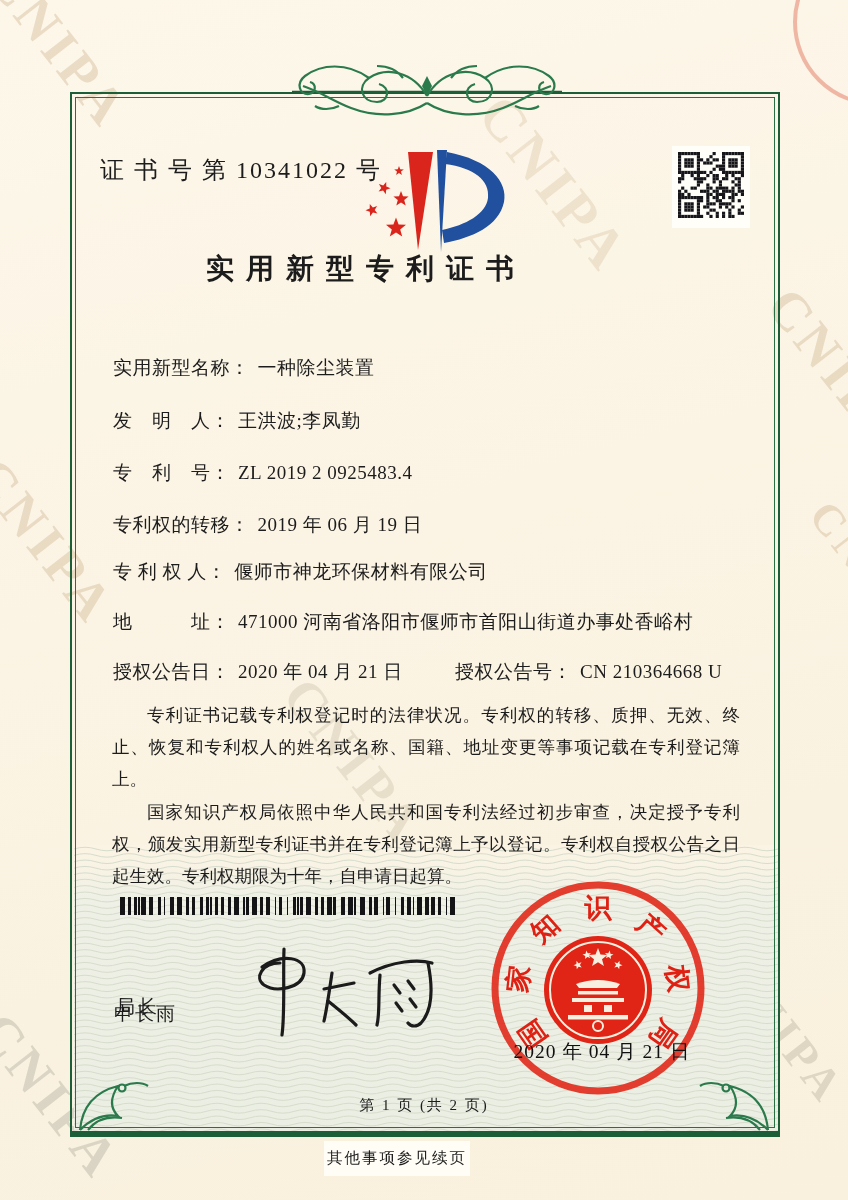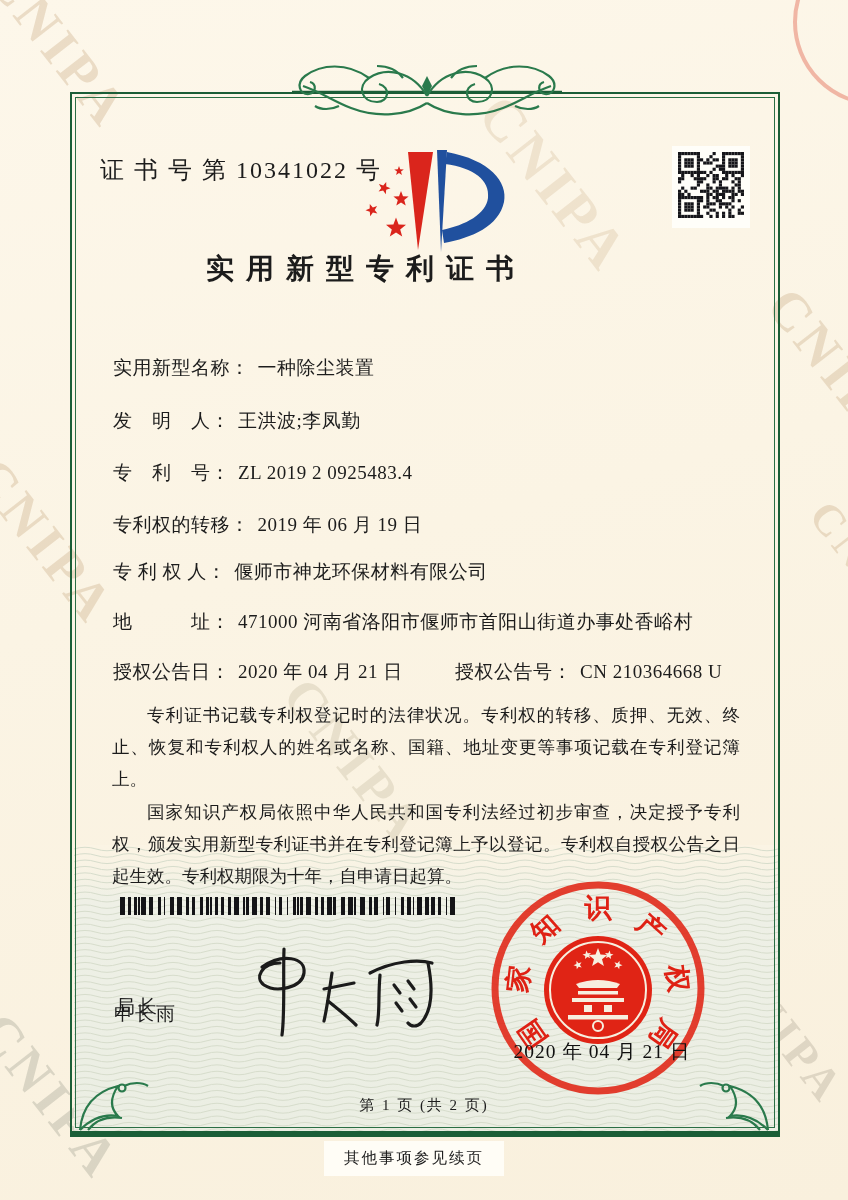--- a/index.html
+++ b/index.html
@@ -67,21 +67,21 @@
   
   .seal{position:absolute; left:488px; top:878px; width:220px; height:220px;}
   .seal-ch{position:absolute; left:50%; top:50%; font-size:27px; font-weight:bold;
       color:#df2114; font-family:"Liberation Serif",serif;}
   .seal-date{position:absolute; left:497px; top:1038px; width:210px; text-align:center;
       font-size:19.5px; letter-spacing:1px; color:#101010;}
   
   .page-info{position:absolute; left:0; right:0; top:1096px; text-align:center;
       font-size:15px; letter-spacing:2px;}
   .note-box{position:absolute; left:324px; top:1141px; background:#fffdf6;
-      padding:7px 20px; font-size:15.5px; letter-spacing:2px;}
+      padding:7px 3px; font-size:15.5px; letter-spacing:2px;}
 </style>
 </head>
 <body>
 
 <div class="page">
 
   <span class="wm wm1">CNIPA</span>
   <span class="wm wm2">CNIPA</span>
   <span class="wm wm3">CNIPA</span>
   <span class="wm wm4">CNIPA</span>

